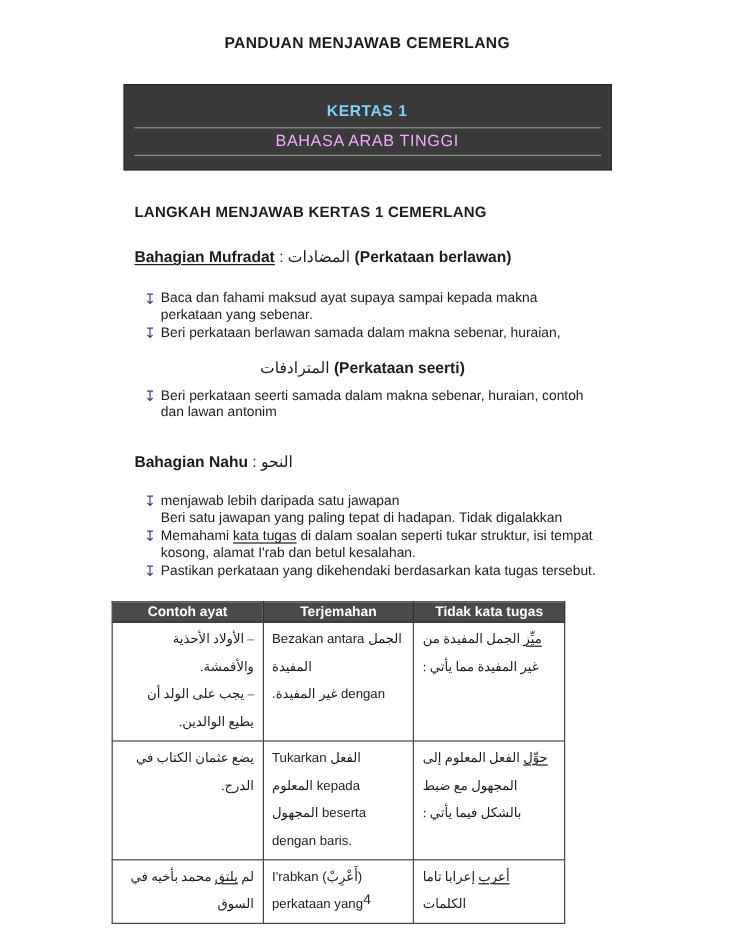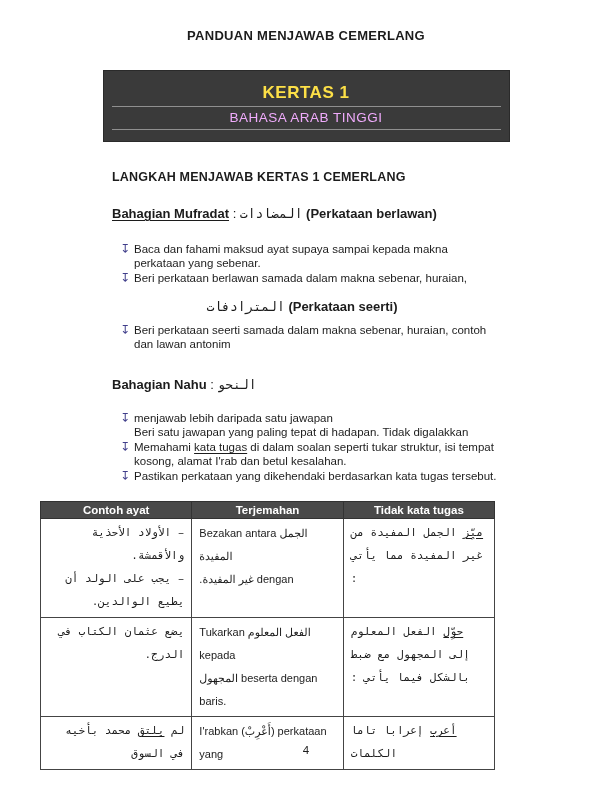--- a/index.html
+++ b/index.html
@@ -2,35 +2,35 @@
 <html><head>
 <meta charset="utf-8">
 <style>
   html,body { margin:0; padding:0; background:#ffffff; }
   .page {
     position:relative; width:612px; height:792px; margin:0 auto;
     background:#ffffff; color:#1c1c1c; overflow:hidden;
     font-family:"Liberation Sans", sans-serif; box-sizing:border-box;
     padding-top:28px;
   }
-  .arabic { font-family:Liberation Mono, monospace; }
+  .arabic { font-family:Liberation Serif, serif; }
   .bold { font-weight:bold; }
   .u { text-decoration:underline; text-underline-offset:2px; }
 
   .doc-title {
     margin:0; text-align:center; font-size:13px; font-weight:bold;
     letter-spacing:0.3px;
   }
 
   .banner {
     width:407px; margin:27px auto 0 auto; background:#3a3a3a;
     border:1px solid #2a2a2a; text-align:center; padding:11px 0 9px 0;
     box-sizing:border-box;
   }
-  .banner-title { color:#fde047; font-weight:bold; font-size:17px; line-height:22px; letter-spacing:0.5px; }
+  .banner-title { color:#7dd3fc; font-weight:bold; font-size:13px; line-height:22px; letter-spacing:0.5px; }
   .banner-rule { height:0; border-top:1px solid #8f8f8f; margin:2px 8px; }
   .banner-subtitle { color:#f0abfc; font-size:13.5px; line-height:18px; letter-spacing:0.5px; }
 
   .langkah { margin:28px 0 0 112px; font-size:12.5px; font-weight:bold; letter-spacing:0.2px; }
 
   .subhead { margin:22px 0 0 112px; font-size:13px; }
   .subhead .bu { font-weight:bold; text-decoration:underline; text-underline-offset:2px; }
   .subhead .arabic { font-size:13px; }
 
   .center-head { width:420px; margin:14px 0 0 92px; text-align:center; font-size:13px; }
@@ -39,21 +39,21 @@
   ul.bullets { list-style:none; margin:20px 0 0 0; padding:0 0 0 120px; width:380px; }
   ul.bullets.tight { margin-top:8px; }
   ul.bullets li { display:flex; align-items:flex-start; margin:0 0 1px 0; }
   .arrow {
     flex:0 0 14px; color:#3f3d8a; font-size:12px; line-height:14px;
     font-family:"DejaVu Sans", sans-serif; margin-top:0;
   }
   .btext { font-size:11.5px; line-height:14px; }
 
   table.contoh {
-    border-collapse:collapse; margin:18px 0 0 40px; width:455px;
+    border-collapse:collapse; margin:18px 0 0 93px; width:378px;
     table-layout:fixed;
   }
   table.contoh th {
     background:#4a4a4a; color:#ffffff; font-weight:bold; font-size:11.5px;
     padding:2px 4px; border:1px solid #333333; text-align:center;
   }
   table.contoh th + th { border-left:1px solid #7a7a7a; }
   table.contoh td {
     border:1px solid #444444; vertical-align:top; padding:3px 7px;
     font-size:11px; line-height:23px;

